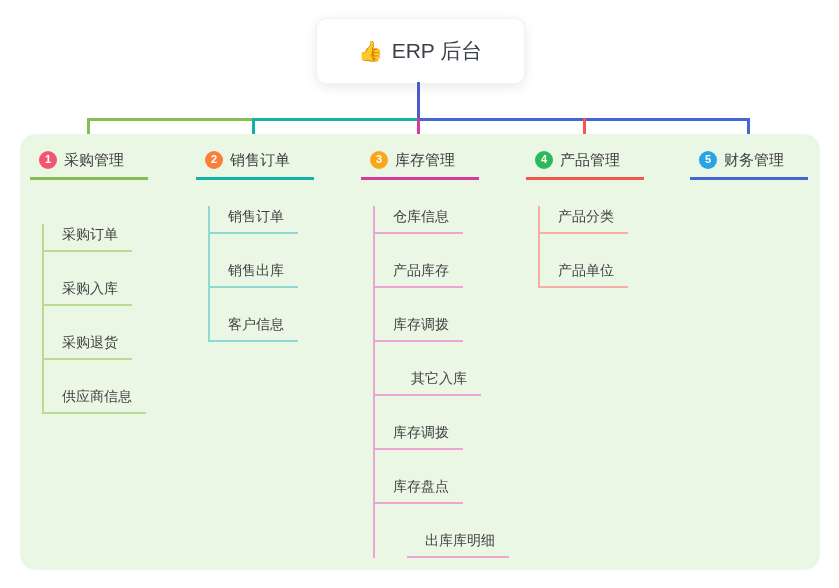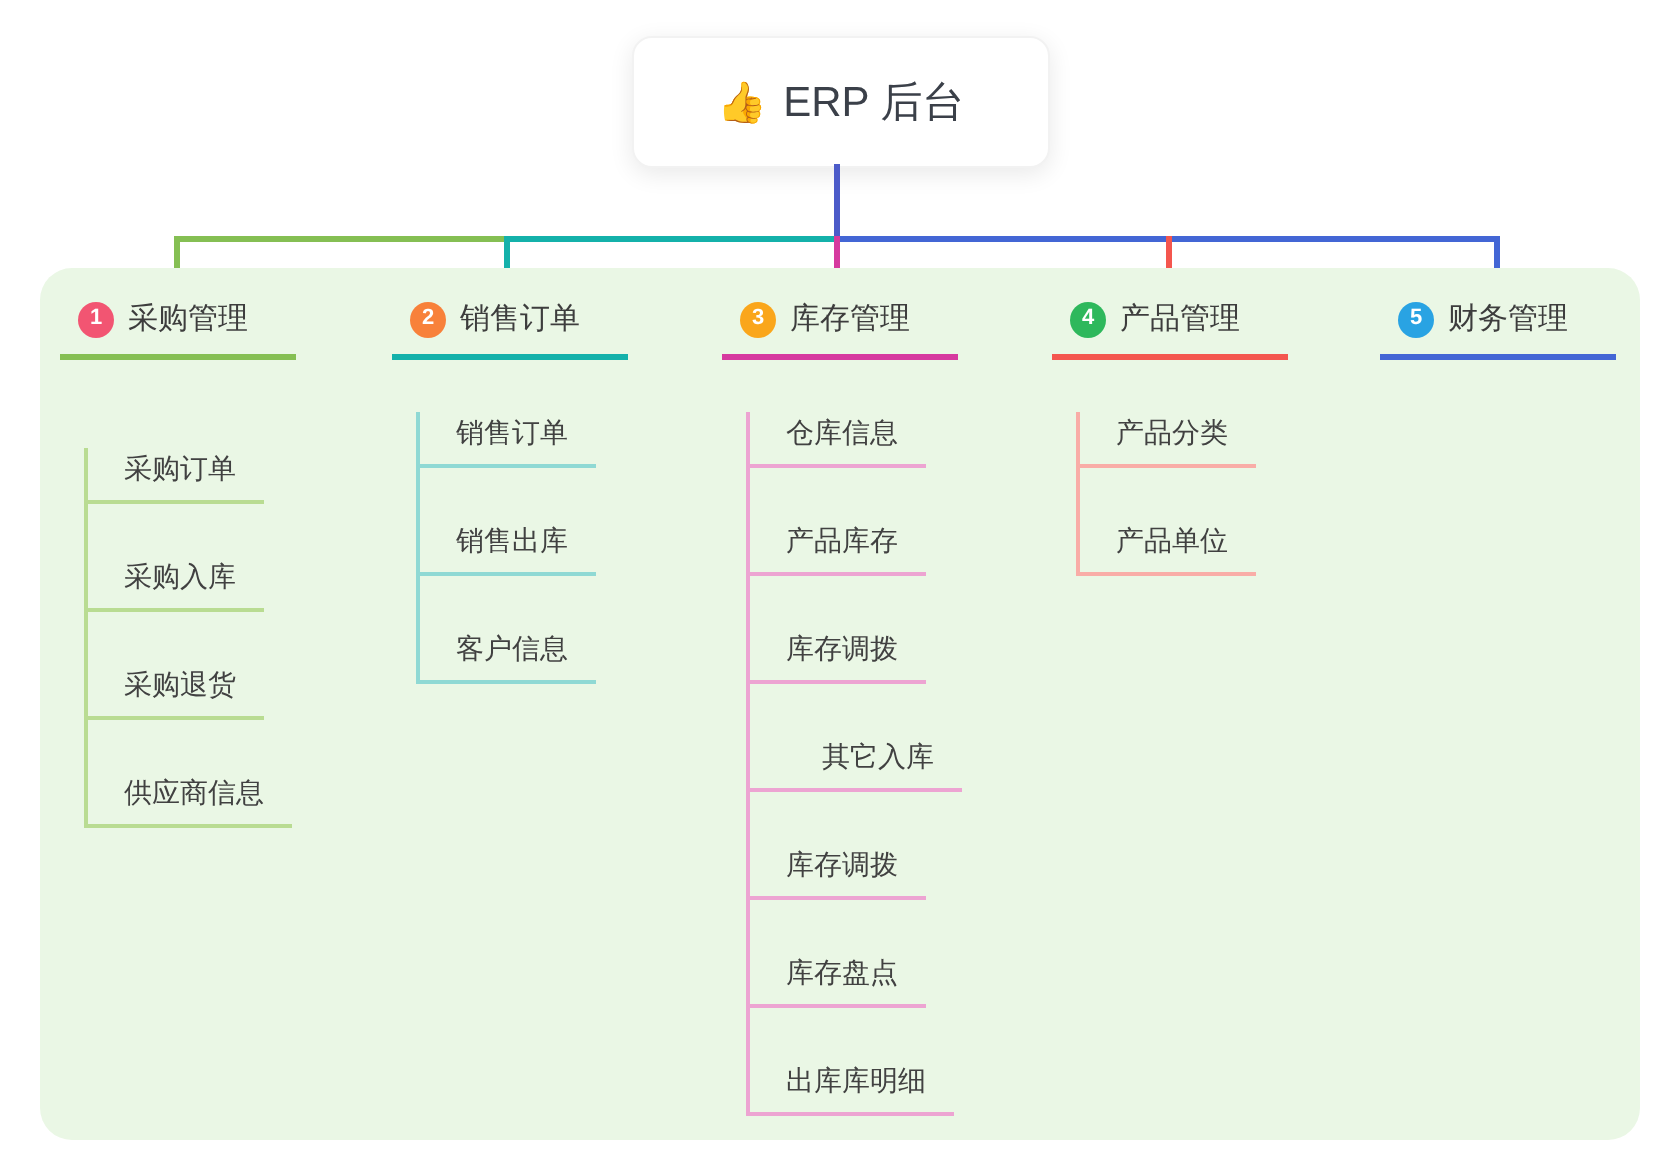--- a/index.html
+++ b/index.html
@@ -101,21 +101,21 @@
       <span class="badge" style="background-color: rgb(250, 166, 27);">3</span>
       <span>库存管理</span>
     </div>
     <div class="children" style="border-left-color: rgb(237, 164, 210);">
       <div class="child" style="border-bottom-color: rgb(237, 164, 210);">仓库信息</div>
       <div class="child" style="border-bottom-color: rgb(237, 164, 210);">产品库存</div>
       <div class="child" style="border-bottom-color: rgb(237, 164, 210);">库存调拨</div>
       <div class="child" style="border-bottom-color: rgb(237, 164, 210); padding-left: 36px;">其它入库</div>
       <div class="child" style="border-bottom-color: rgb(237, 164, 210);">库存调拨</div>
       <div class="child" style="border-bottom-color: rgb(237, 164, 210);">库存盘点</div>
-      <div class="child" style="border-bottom-color: rgb(237, 164, 210);">出库库明细</div>
+      <div class="child" style="border-bottom-color: rgb(237, 164, 210); margin-left: 32px;">出库库明细</div>
     </div>
   </div>
 
   <div class="branch b4">
     <div class="branch-label" style="border-bottom-color: rgb(244, 86, 78);">
       <span class="badge" style="background-color: rgb(46, 184, 92);">4</span>
       <span>产品管理</span>
     </div>
     <div class="children" style="border-left-color: rgb(249, 173, 167);">
       <div class="child" style="border-bottom-color: rgb(249, 173, 167);">产品分类</div>

